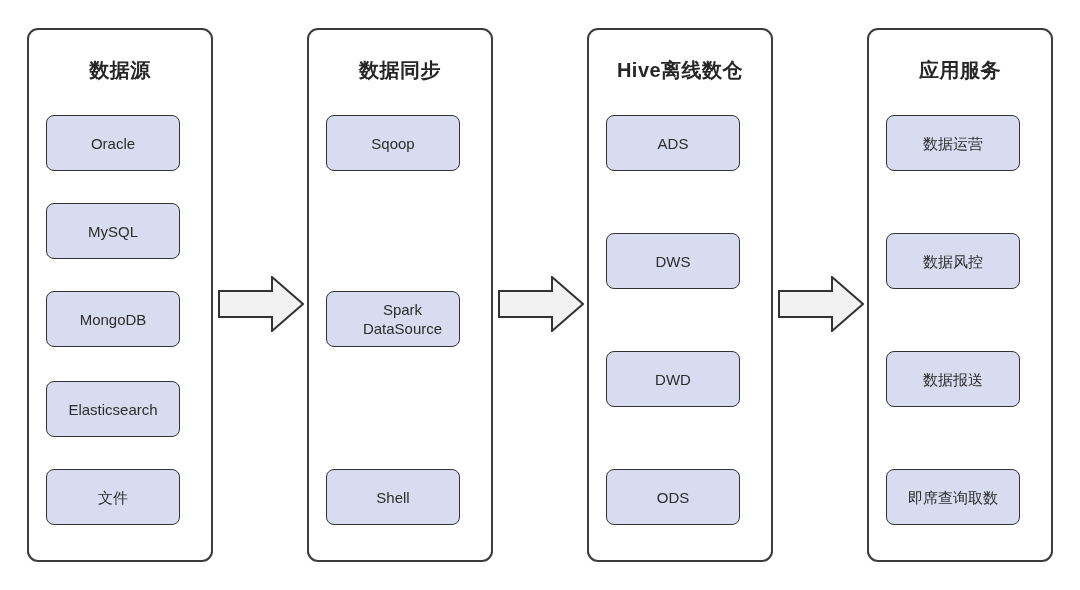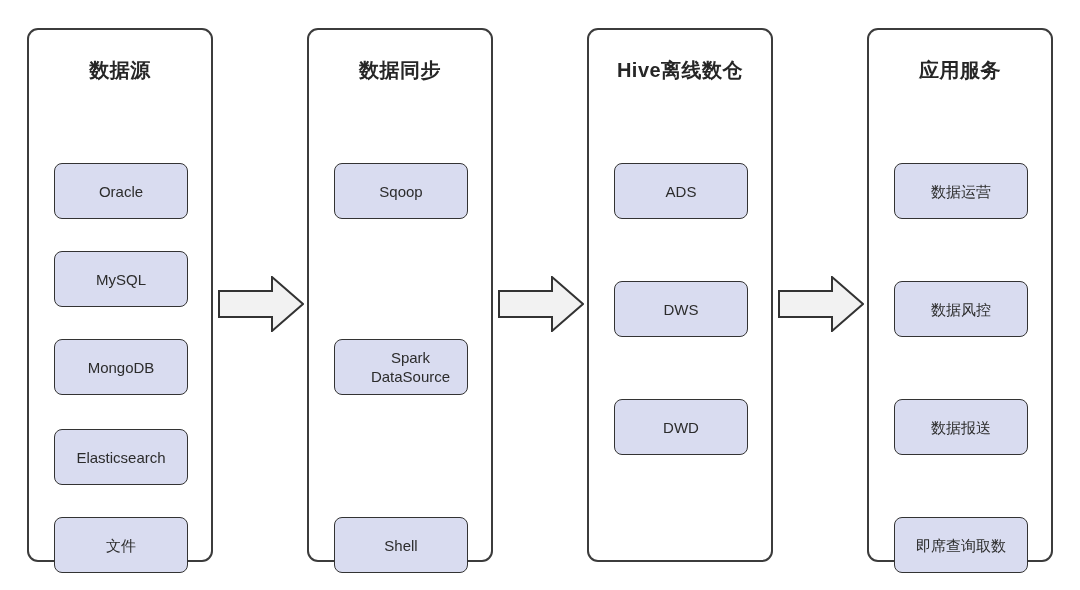--- a/index.html
+++ b/index.html
@@ -30,36 +30,35 @@
     text-align:center;
     font-size:20px;
     font-weight:bold;
     color:#262626;
     letter-spacing:0.5px;
     line-height:20px;
   }
 
   .node{
     position:absolute;
-    left:25px;
+    left:17px;
     width:134px;
     height:56px;
     box-sizing:border-box;
     background:#d9dcf0;
     border:1.6px solid #333333;
     border-radius:8px;
     display:flex;
     align-items:center;
     justify-content:center;
     text-align:center;
     font-size:15px;
     color:#2c2c2c;
     line-height:19px;
     padding:0 4px;
-    margin-top:48px;
   }
   .node.two-line{font-size:15px;padding-left:23px;}
 
   .arrow{
     position:absolute;
     top:276px;
     width:86px;
     height:56px;
   }
   .arrow svg{display:block;width:86px;height:56px;}
@@ -80,20 +79,21 @@
       <div class="panel-title">数据同步</div>
       <div class="node" style="top: 85px;">Sqoop</div>
       <div class="node two-line" style="top: 261px;">Spark<br>DataSource</div>
       <div class="node" style="top: 439px;">Shell</div>
     </div>
     <div class="panel" style="left: 587px;">
       <div class="panel-title">Hive离线数仓</div>
       <div class="node" style="top: 203px;">DWS</div>
       <div class="node" style="top: 85px;">ADS</div>
       <div class="node" style="top: 321px;">DWD</div>
+      <div class="node" style="top: 439px;">ODS</div>
     </div>
     <div class="panel" style="left: 867px;">
       <div class="panel-title">应用服务</div>
       <div class="node" style="top: 85px;">数据运营</div>
       <div class="node" style="top: 203px;">数据风控</div>
       <div class="node" style="top: 321px;">数据报送</div>
       <div class="node" style="top: 439px;">即席查询取数</div>
     </div>
     <div class="arrow" style="left: 218px;">
       <svg viewBox="0 0 86 56" xmlns="http://www.w3.org/2000/svg">

